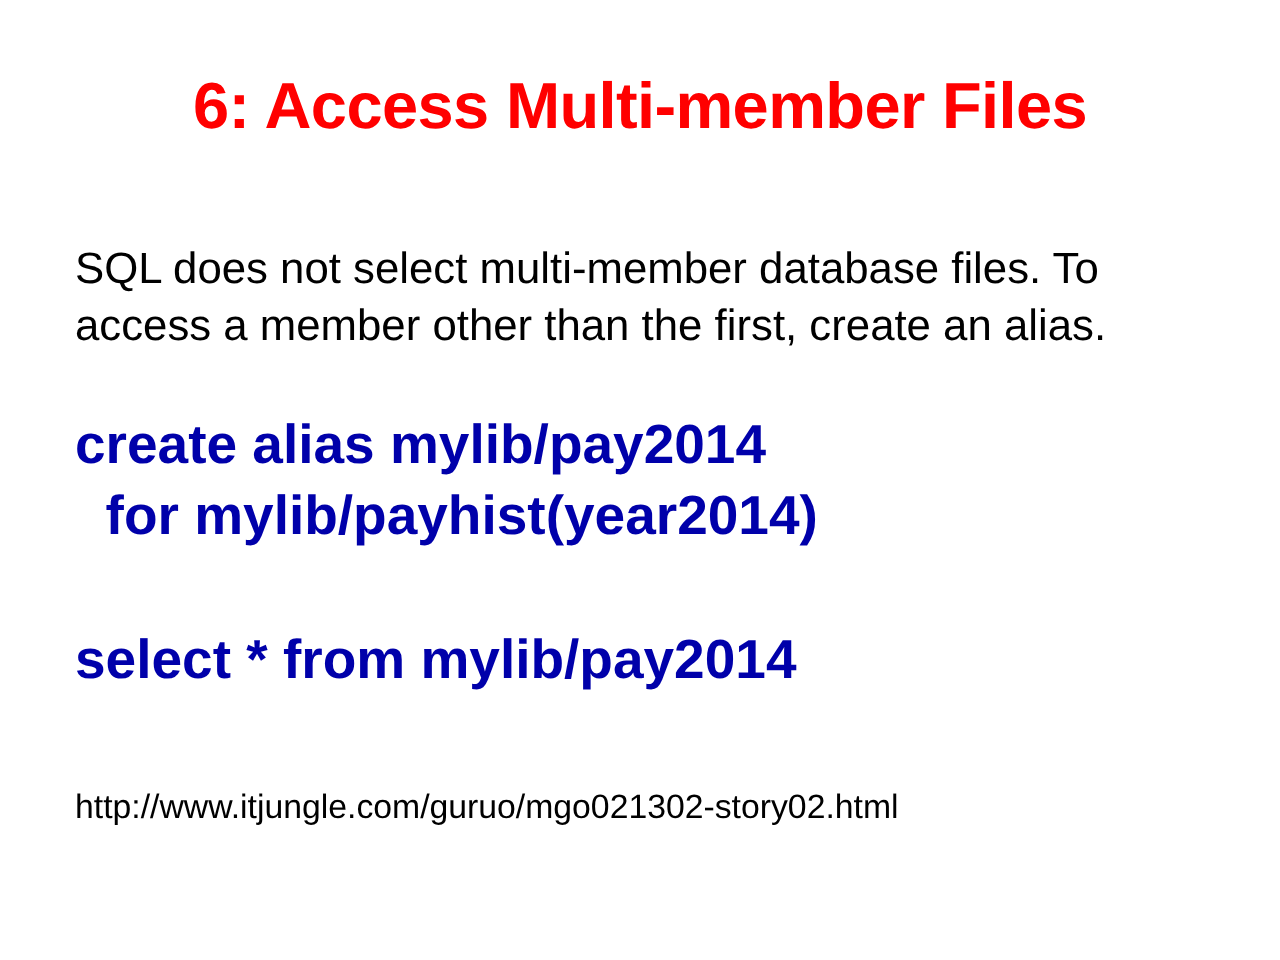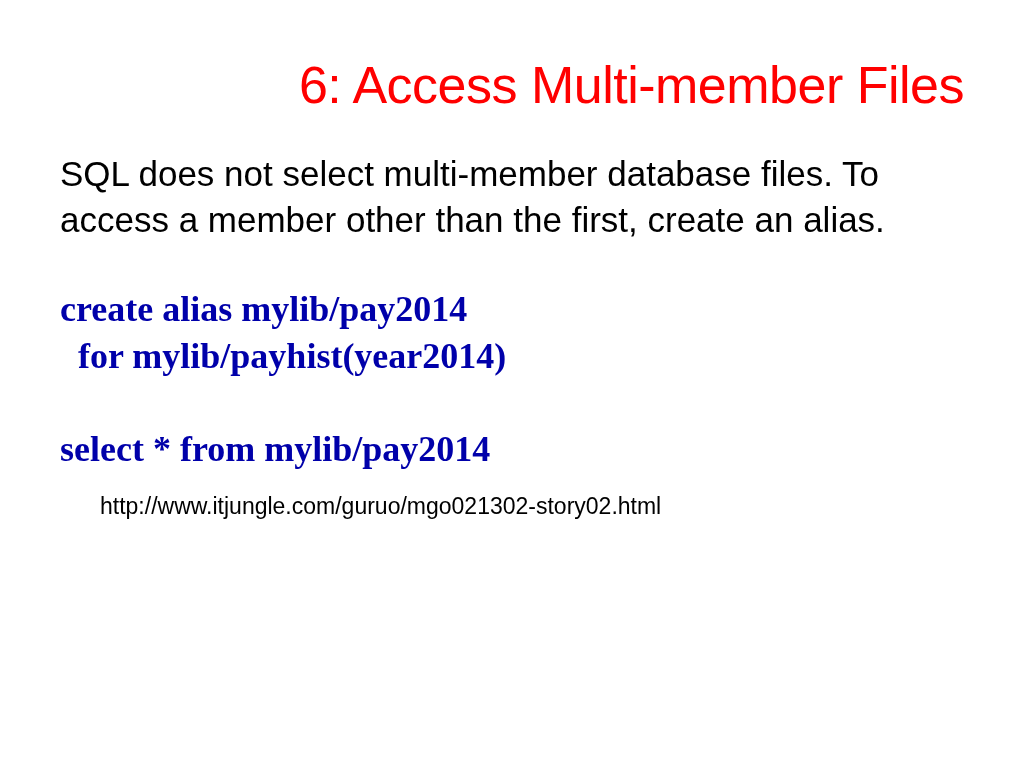--- a/index.html
+++ b/index.html
@@ -11,46 +11,45 @@
       width: 1024px;
       height: 768px;
       background: #ffffff;
       font-family: Arial, Helvetica, sans-serif;
       padding: 55px 60px 60px 60px;
       overflow: hidden;
     }
     .title {
       color: #ff0000;
       font-size: 52px;
-      font-weight: 400;
-      text-align: right;
-      margin-bottom: 36px;
+      font-weight: 700;
+      text-align: center;
+      margin-bottom: 77px;
       letter-spacing: -0.5px;
     }
     .body-text {
       color: #000000;
       font-size: 35px;
       font-weight: 400;
       line-height: 1.3;
       margin-bottom: 44px;
     }
     .code-block {
-      font-family: Liberation Serif, serif;
+      font-family: Liberation Sans, sans-serif;
       color: #0000aa;
-      font-size: 36px;
+      font-size: 44px;
       font-weight: bold;
       line-height: 1.3;
       white-space: pre;
-      margin-bottom: 20px;
+      margin-bottom: 74px;
     }
     .footer-link {
       color: #000000;
-      font-size: 23px;
+      font-size: 27px;
       font-weight: 400;
-      margin-left: 40px;
     }
   </style>
 </head>
 <body>
 
 <h1 class="title">6: Access Multi-member Files</h1>
 
 <p class="body-text">SQL does not select multi-member database files. To access a member other than the first, create an alias.</p>
 
 <div class="code-block">create alias mylib/pay2014

